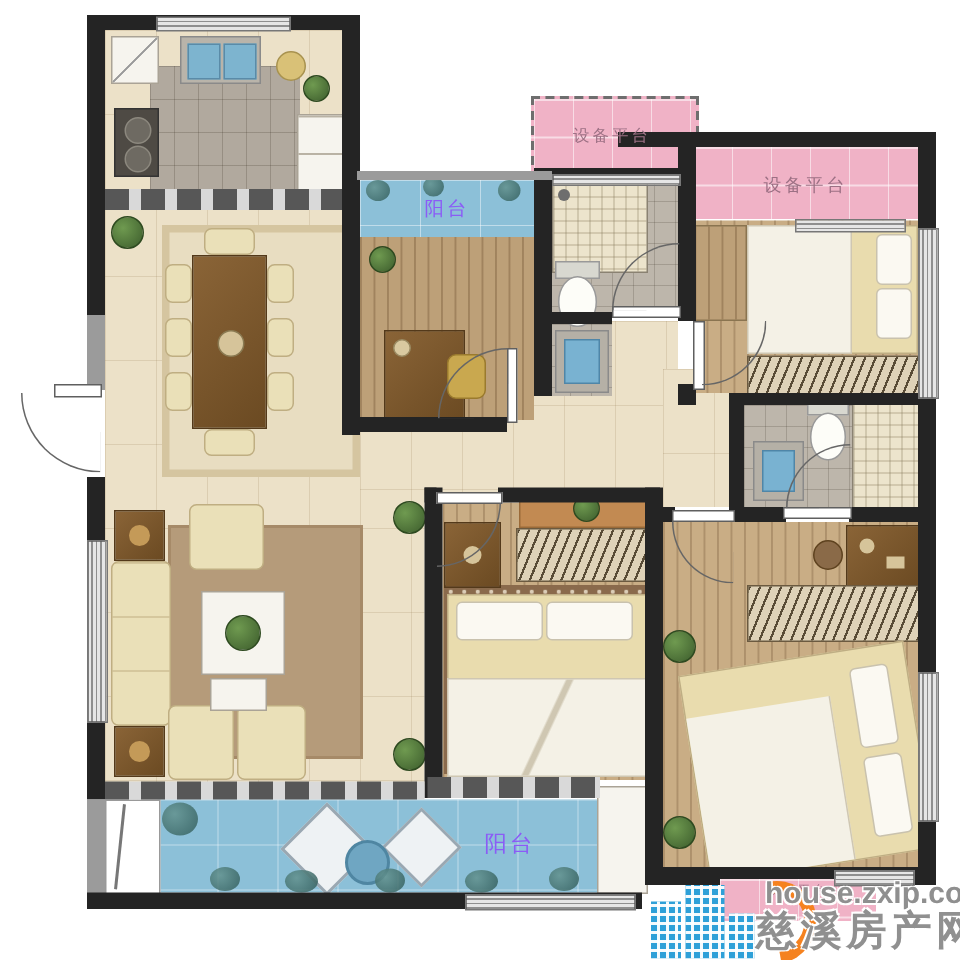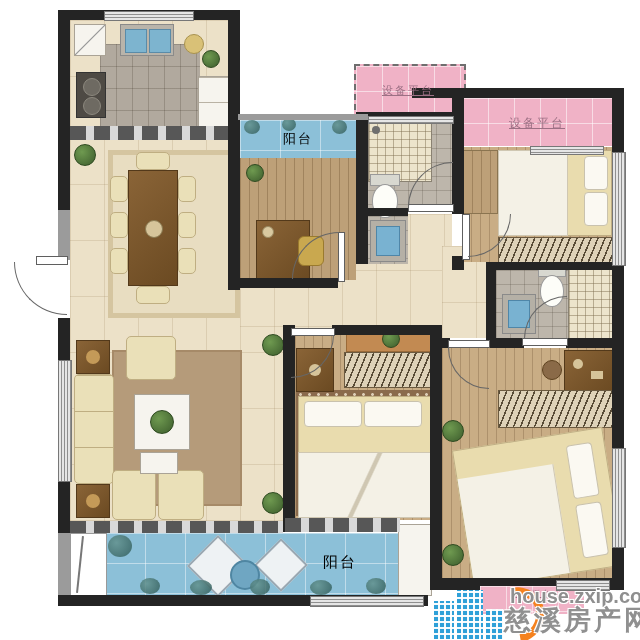--- a/index.html
+++ b/index.html
@@ -31,22 +31,22 @@
   .cushion{position:absolute;z-index:3;background:#eae0b8;border:1px solid #bfae82;border-radius:5px;}
   .brown{background:linear-gradient(135deg,#8a6437,#6b4a22);border:1px solid #53391a;}
   .white-f{background:#f6f4ee;border:1px solid #aaa396;}
   .bedbase{position:absolute;z-index:3;background:#e9dcae;border:1px solid #bfae84;}
   .blanket{position:absolute;z-index:4;background:#f4f1e6;border:1px solid #cfc7b2;}
   .pillow{position:absolute;z-index:4;background:#fbf9f2;border:1px solid #c9c2ae;border-radius:4px;}
   .arc{position:absolute;z-index:6;}
   .leaf{position:absolute;z-index:6;background:#fff;border:1px solid #5f5f5f;}
   
   .label{position:absolute;z-index:7;text-align:center;letter-spacing:2px;}
-  .lab-blue{color:#000000;}
-  .lab-pink{color:#9c7084;text-decoration:underline;}
+  .lab-blue{color:#8b5cf6;}
+  .lab-pink{color:#9c7084;}
   
   #watermark{position:absolute;z-index:9;}
   .wm-site{position:absolute;left:78px;top:0;font-size:20px;font-weight:bold;color:#8f8f8f;white-space:nowrap;text-shadow:-1px -1px 0 #fff,1px -1px 0 #fff,-1px 1px 0 #fff,1px 1px 0 #fff;}
   .wm-brand{position:absolute;left:72px;top:17px;font-size:27px;font-weight:bold;letter-spacing:3px;color:#909090;white-space:nowrap;text-shadow:-1px -1px 0 #fff,1px -1px 0 #fff,-1px 1px 0 #fff,1px 1px 0 #fff;}
   .bld{position:absolute;background:#2ea0d8;background-image:repeating-linear-gradient(0deg,transparent 0 4px,rgba(255,255,255,.95) 4px 6px),repeating-linear-gradient(90deg,transparent 0 4px,rgba(255,255,255,.95) 4px 6px);}
   .ring{position:absolute;width:38px;height:40px;border:8px solid #f5821f;border-radius:50%;border-left-color:transparent;border-bottom-color:transparent;transform:rotate(35deg);}
 </style>
 </head>
 <body>
 

